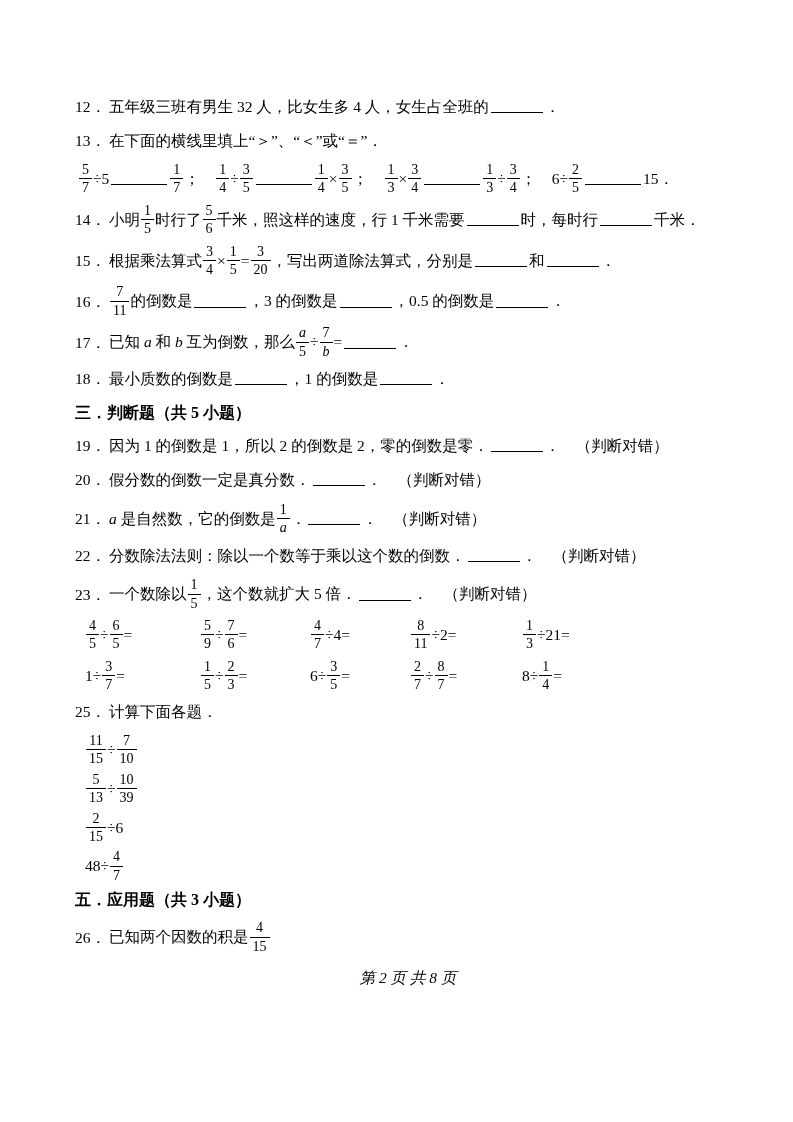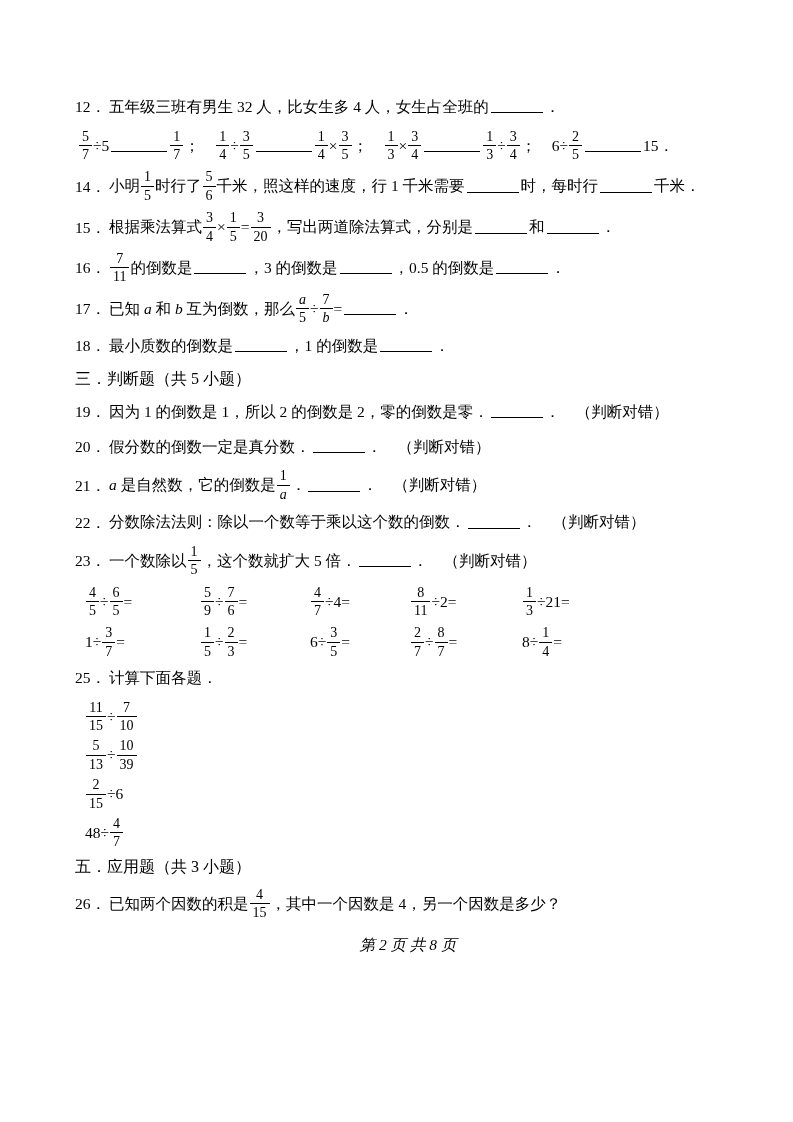--- a/index.html
+++ b/index.html
@@ -7,21 +7,21 @@
     width:793px;height:1122px;
     background:#ffffff;color:#000;
     font-family:"Liberation Serif","DejaVu Serif",serif;
     font-size:15.5px;line-height:1.25;
     overflow:hidden;
   }
   .page{box-sizing:border-box;width:793px;height:1122px;padding:96px 52px 0 75px;position:relative;}
   .line{margin-bottom:14px;white-space:normal;}
   .line.tall{margin-bottom:7px;}
   .qnum{margin-right:3px;}
-  .section-header{font-weight:normal;font-size:16px;margin:4px 0 12px 0;}
+  .section-header{font-weight:bold;font-size:16px;margin:4px 0 12px 0;}
   .frac{
     display:inline-block;vertical-align:middle;text-align:center;
     font-size:14px;line-height:1.1;margin:0 1px;position:relative;top:-2px;
   }
   .frac .fn{display:block;padding:0 3px 1px 3px;}
   .frac .fd{display:block;border-top:1px solid #000;padding:1px 3px 0 3px;}
   .blank{
     display:inline-block;border-bottom:1px solid #000;
     height:1.05em;vertical-align:baseline;margin:0 2px -1px 2px;
   }
@@ -35,20 +35,21 @@
   .calc-col:nth-child(4){width:112px;}
   .stacked{padding-left:10px;margin-bottom:5px;}
   .footer{text-align:center;margin-top:12px;font-style:italic;}
 </style>
 </head>
 <body>
 
 <div class="page">
   <div id="content">
       <div class="line"><span class="qnum">12．</span><span>五年级三班有男生 32 人，比女生多 4 人，女生占全班的</span><span class="blank" style="width: 52px;"></span><span>．</span></div>
+      <div class="line"><span class="qnum">13．</span><span>在下面的横线里填上“＞”、“＜”或“＝”．</span></div>
       <div class="line frac-row tall"><span class="frac"><span class="fn">5</span><span class="fd">7</span></span><span>÷5</span><span class="blank" style="width: 56px;"></span><span class="frac"><span class="fn">1</span><span class="fd">7</span></span><span>；　</span><span class="frac"><span class="fn">1</span><span class="fd">4</span></span><span>÷</span><span class="frac"><span class="fn">3</span><span class="fd">5</span></span><span class="blank" style="width: 56px;"></span><span class="frac"><span class="fn">1</span><span class="fd">4</span></span><span>×</span><span class="frac"><span class="fn">3</span><span class="fd">5</span></span><span>；　</span><span class="frac"><span class="fn">1</span><span class="fd">3</span></span><span>×</span><span class="frac"><span class="fn">3</span><span class="fd">4</span></span><span class="blank" style="width: 56px;"></span><span class="frac"><span class="fn">1</span><span class="fd">3</span></span><span>÷</span><span class="frac"><span class="fn">3</span><span class="fd">4</span></span><span>；　6÷</span><span class="frac"><span class="fn">2</span><span class="fd">5</span></span><span class="blank" style="width: 56px;"></span><span>15．</span></div>
       <div class="line tall"><span class="qnum">14．</span><span>小明</span><span class="frac"><span class="fn">1</span><span class="fd">5</span></span><span>时行了</span><span class="frac"><span class="fn">5</span><span class="fd">6</span></span><span>千米，照这样的速度，行 1 千米需要</span><span class="blank" style="width: 52px;"></span><span>时，每时行</span><span class="blank" style="width: 52px;"></span><span>千米．</span></div>
       <div class="line tall"><span class="qnum">15．</span><span>根据乘法算式</span><span class="frac"><span class="fn">3</span><span class="fd">4</span></span><span>×</span><span class="frac"><span class="fn">1</span><span class="fd">5</span></span><span>=</span><span class="frac"><span class="fn">3</span><span class="fd">20</span></span><span>，写出两道除法算式，分别是</span><span class="blank" style="width: 52px;"></span><span>和</span><span class="blank" style="width: 52px;"></span><span>．</span></div>
       <div class="line tall"><span class="qnum">16．</span><span class="frac"><span class="fn">7</span><span class="fd">11</span></span><span>的倒数是</span><span class="blank" style="width: 52px;"></span><span>，3 的倒数是</span><span class="blank" style="width: 52px;"></span><span>，0.5 的倒数是</span><span class="blank" style="width: 52px;"></span><span>．</span></div>
       <div class="line tall"><span class="qnum">17．</span><span>已知 </span><span class="it">a</span><span> 和 </span><span class="it">b</span><span> 互为倒数，那么</span><span class="frac"><span class="fn it">a</span><span class="fd">5</span></span><span>÷</span><span class="frac"><span class="fn">7</span><span class="fd it">b</span></span><span>=</span><span class="blank" style="width: 52px;"></span><span>．</span></div>
       <div class="line"><span class="qnum">18．</span><span>最小质数的倒数是</span><span class="blank" style="width: 52px;"></span><span>，1 的倒数是</span><span class="blank" style="width: 52px;"></span><span>．</span></div>
       <div class="section-header">三．判断题（共 5 小题）</div>
       <div class="line"><span class="qnum">19．</span><span>因为 1 的倒数是 1，所以 2 的倒数是 2，零的倒数是零．</span><span class="blank" style="width: 52px;"></span><span>．　（判断对错）</span></div>
       <div class="line"><span class="qnum">20．</span><span>假分数的倒数一定是真分数．</span><span class="blank" style="width: 52px;"></span><span>．　（判断对错）</span></div>
       <div class="line tall"><span class="qnum">21．</span><span class="it">a</span><span> 是自然数，它的倒数是</span><span class="frac"><span class="fn">1</span><span class="fd it">a</span></span><span>．</span><span class="blank" style="width: 52px;"></span><span>．　（判断对错）</span></div>
@@ -67,16 +68,16 @@
         <div class="calc-col"><span>6÷</span><span class="frac"><span class="fn">3</span><span class="fd">5</span></span><span>=</span></div>
         <div class="calc-col"><span class="frac"><span class="fn">2</span><span class="fd">7</span></span><span>÷</span><span class="frac"><span class="fn">8</span><span class="fd">7</span></span><span>=</span></div>
         <div class="calc-col"><span>8÷</span><span class="frac"><span class="fn">1</span><span class="fd">4</span></span><span>=</span></div>
       </div>
       <div class="line"><span class="qnum">25．</span><span>计算下面各题．</span></div>
       <div class="stacked"><span class="frac"><span class="fn">11</span><span class="fd">15</span></span><span>÷</span><span class="frac"><span class="fn">7</span><span class="fd">10</span></span></div>
       <div class="stacked"><span class="frac"><span class="fn">5</span><span class="fd">13</span></span><span>÷</span><span class="frac"><span class="fn">10</span><span class="fd">39</span></span></div>
       <div class="stacked"><span class="frac"><span class="fn">2</span><span class="fd">15</span></span><span>÷6</span></div>
       <div class="stacked"><span>48÷</span><span class="frac"><span class="fn">4</span><span class="fd">7</span></span></div>
       <div class="section-header">五．应用题（共 3 小题）</div>
-      <div class="line tall"><span class="qnum">26．</span><span>已知两个因数的积是</span><span class="frac"><span class="fn">4</span><span class="fd">15</span></span><span>，其中一个因数是 4，另一个因数是多少？</span></div>
+      <div class="line tall"><span class="qnum">26．</span><span>已知两个因数的积是</span><span class="frac"><span class="fn">4</span><span class="fd">15</span></span></div>
     </div>
   <div class="footer">第 2 页 共 8 页</div>
 </div>
 
 </body></html>

